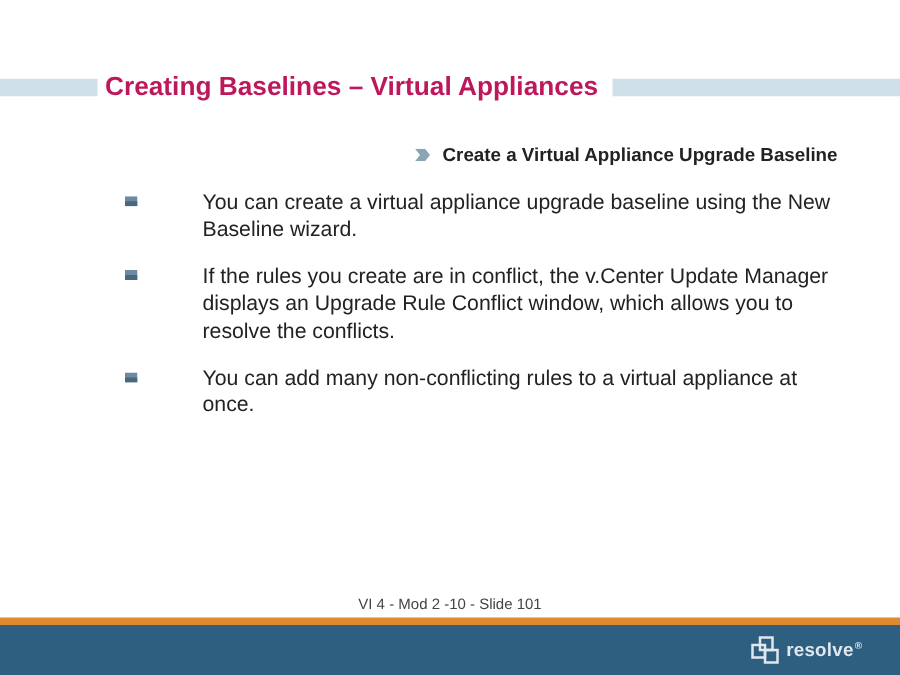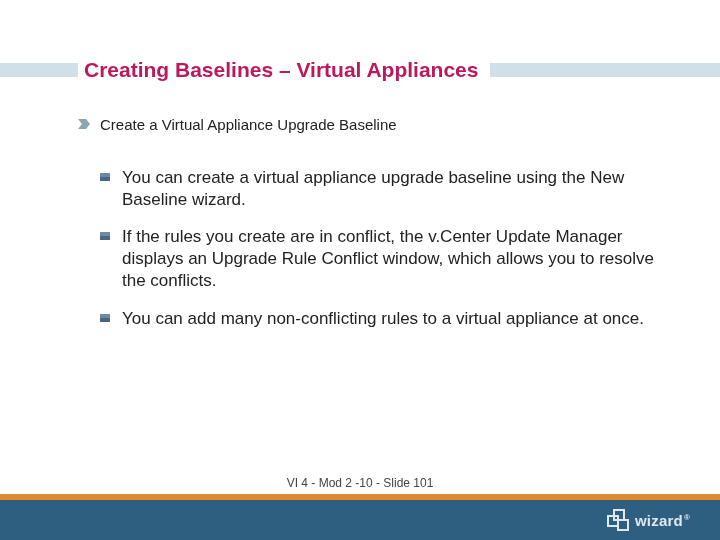--- a/index.html
+++ b/index.html
@@ -22,30 +22,30 @@
   }
   .title-bar-right {
     flex: 1; height: 14px; background: #cfe0ea;
   }
   
   .body {
     position: absolute; top: 116px; left: 78px; right: 50px;
     color: #222; font-size: 15.5px; line-height: 1.25;
   }
   .section-head {
-    display: flex; align-items: flex-start; margin-bottom: 32px;
-    font-size: 15px; font-weight: 400;
+    display: flex; align-items: flex-start; margin-bottom: 16px;
+    font-size: 15px; font-weight: 700; justify-content: flex-end;
   }
   .arrow-icon {
     margin-top: 3px; margin-right: 10px; flex: none;
   }
   .bullets { padding-left: 22px; }
   .bullet {
     display: flex; align-items: flex-start; margin-bottom: 16px;
-    font-size: 17px; line-height: 1.28;
+    font-size: 17px; line-height: 1.28; gap: 40px;
   }
   .sq-icon {
     margin-top: 6px; margin-right: 12px; flex: none;
   }
   
   .footer {
     position: absolute; left: 0; right: 0; bottom: 0; height: 56px;
   }
   .footer-blue {
     position: absolute; left: 0; right: 0; bottom: 0; height: 40px;
@@ -124,19 +124,19 @@
     <div class="footer-text">VI 4 - Mod 2 -10 - Slide 101</div>
     <div class="footer-orange"></div>
     <div class="footer-blue">
       <div class="logo-wrap">
         <div class="logo-boxes">
           <div style="left:0;top:6px;width:12px;height:12px;"></div>
           <div style="left:6px;top:0;width:12px;height:12px;"></div>
           <div style="left:10px;top:10px;width:12px;height:12px;"></div>
         </div>
         <span class="logo-text">
-          <span>wizard</span><span class="reg">®</span>
+          <span>resolve</span><span class="reg">®</span>
         </span>
       </div>
     </div>
   </div>
 
 </div>
 
 </body></html>

